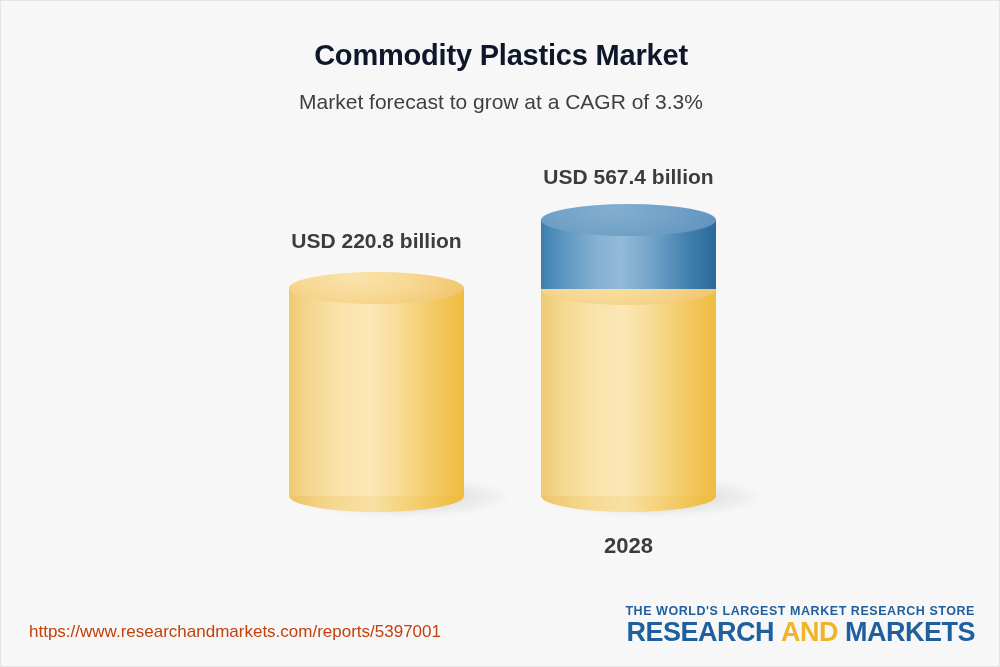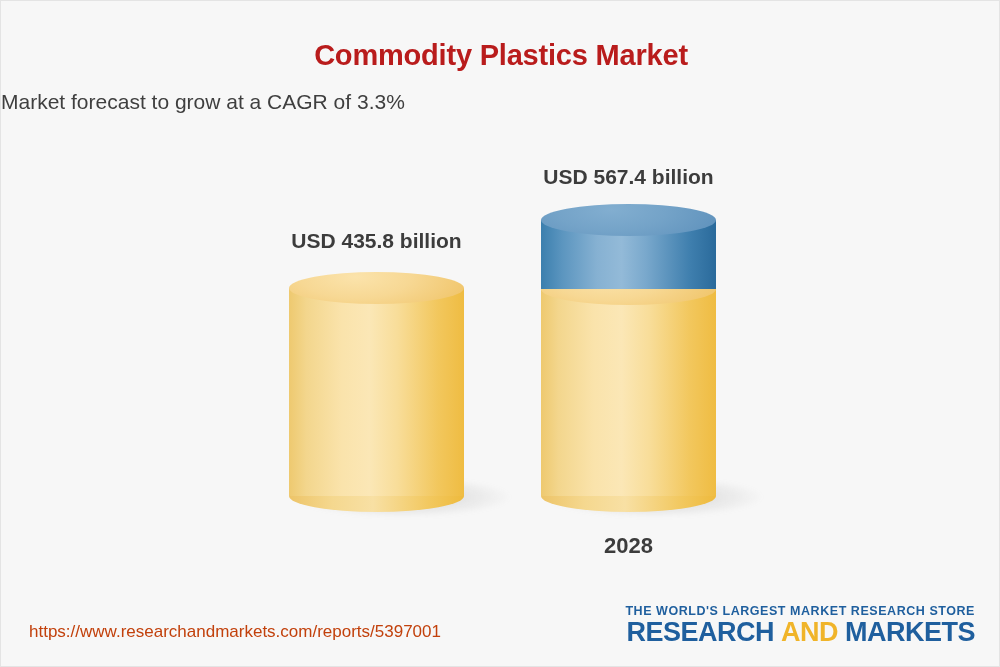--- a/index.html
+++ b/index.html
@@ -22,28 +22,29 @@
 
   
   #chart-title {
     position: absolute;
     left: 0;
     top: 38px;
     width: 1000px;
     text-align: center;
     font-size: 29px;
     font-weight: bold;
-    color: #b91c1c;
+    color: #0f172a;
     letter-spacing: -0.2px;
   }
   #chart-subtitle {
     position: absolute;
     left: 0;
     top: 89px;
     width: 1000px;
+    text-align: center;
     font-size: 21px;
     font-weight: normal;
     color: #3f3f3f;
   }
 
   
   #plot {
     position: absolute;
     left: 0;
     top: 0;
@@ -170,21 +171,21 @@
 
 <div id="canvas">
 
   <div id="chart-title">Commodity Plastics Market</div>
   <div id="chart-subtitle">Market forecast to grow at a CAGR of 3.3%</div>
 
   <div id="plot">
 
     <div class="bar-group" style="left:288px; top:0; width:175px; height:590px;">
 
-      <div class="value-label" style="left:-90px; top:228px; width:355px;">USD 435.8 billion</div>
+      <div class="value-label" style="left:-90px; top:228px; width:355px;">USD 220.8 billion</div>
 
       <div class="cyl-shadow" style="left:6px; top:476px; width:215px; height:40px;"></div>
 
       <div class="cyl cyl-top y-bottom-cap" style="left:0; top:479px; width:175px; height:32px;"></div>
 
       <div class="cyl-body" style="left:0; top:287px; width:175px; height:208px;">
         <div class="cyl-body-inner y-side"></div>
       </div>
 
       <div class="cyl cyl-top y-top" style="left:0; top:271px; width:175px; height:32px;"></div>

